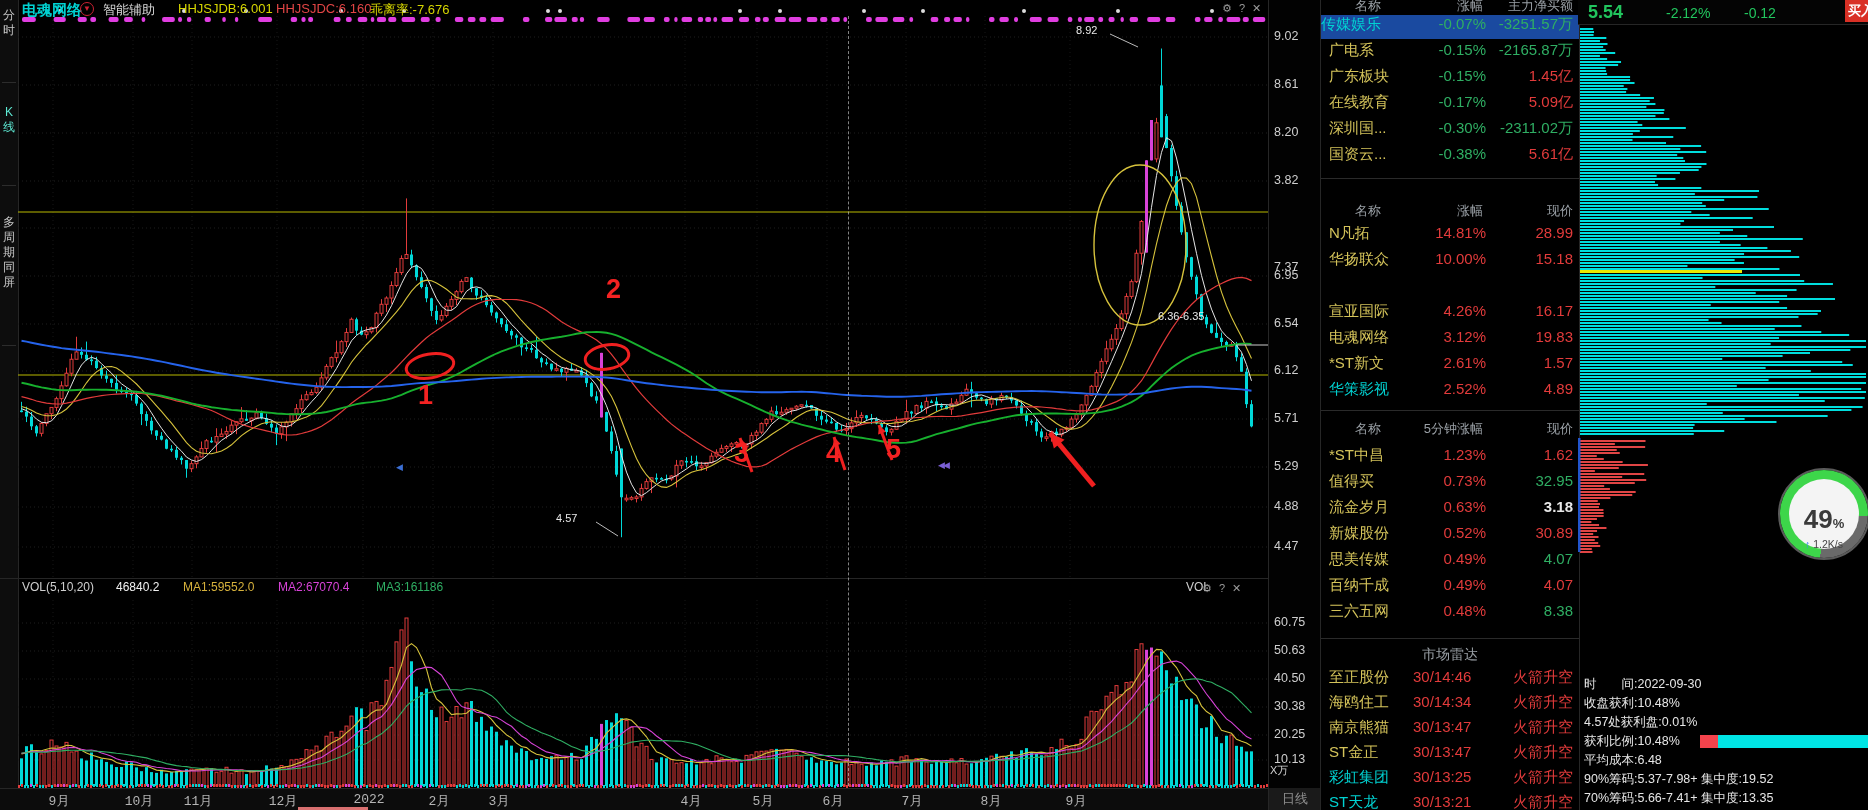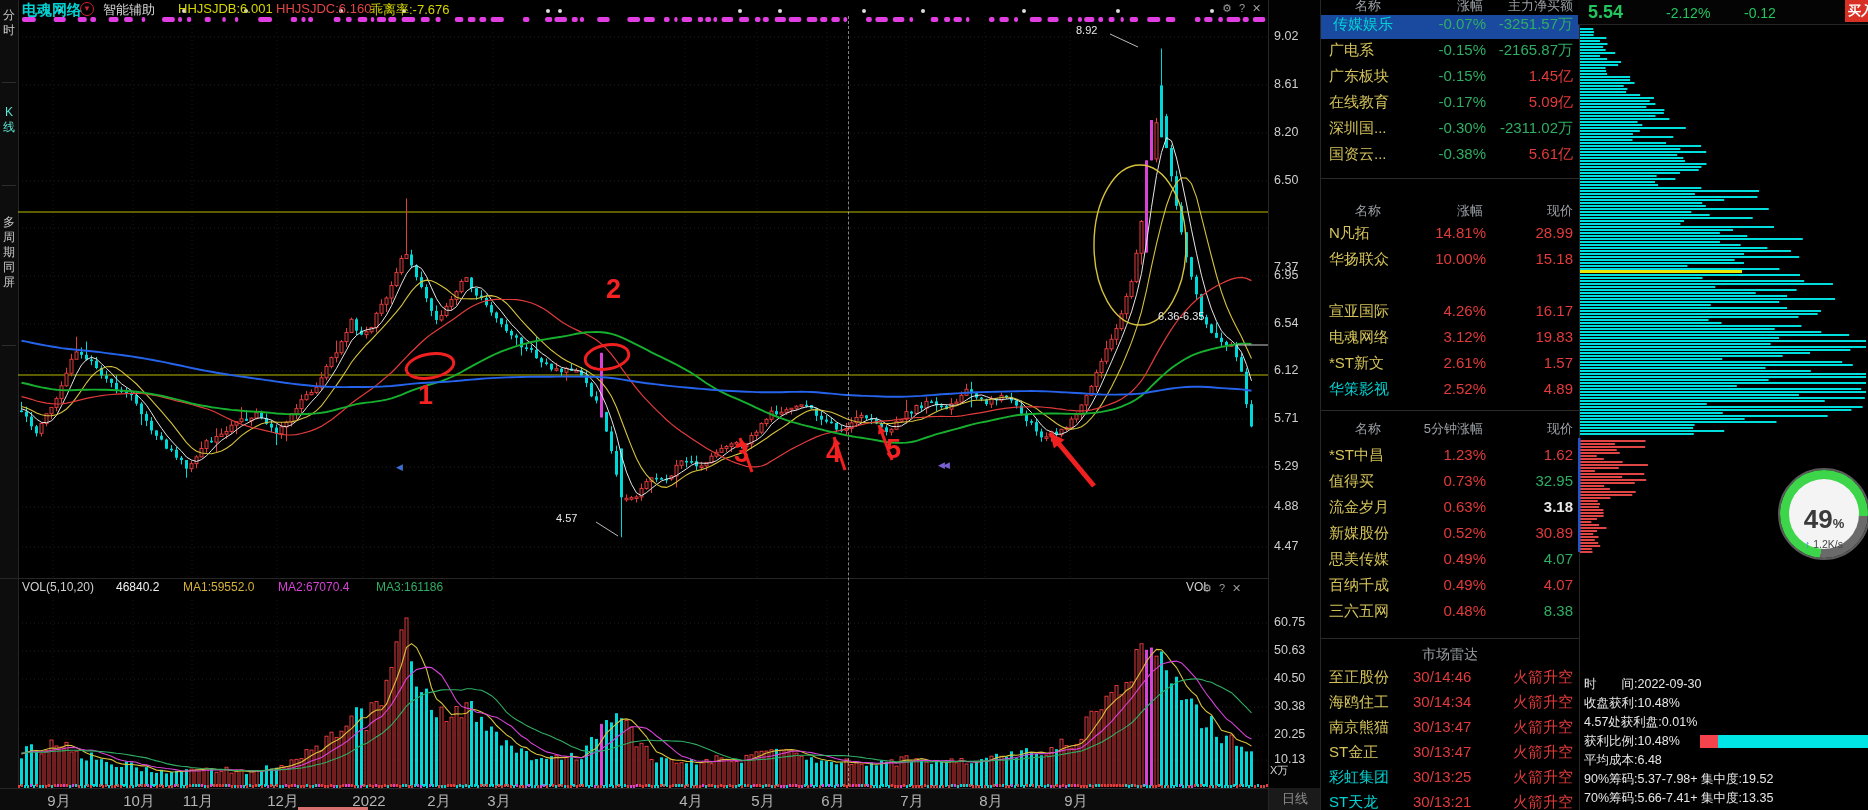--- a/index.html
+++ b/index.html
@@ -12,21 +12,21 @@
   .side-item.active{color:#5eead4;}
   .side-div{position:absolute;left:2px;width:14px;height:1px;background:#2c2c2c;}
   
   .khead{top:0;height:16px;font-size:13px;white-space:nowrap;z-index:6;}
   .khead span{position:absolute;top:1px;}
   
   #axiscol{left:1268px;top:0;width:52px;height:810px;border-left:1px solid #262626;background:#020202;}
   .axlabel{position:absolute;left:5px;font-size:12.5px;color:#cfcfcf;}
   
   #bstrip{left:0px;top:788px;width:1320px;height:22px;background:#0c0c0c;border-top:1px solid #262626;}
-  .month{position:absolute;top:3px;font-size:15px;color:#b4b4b4;}
+  .month{position:absolute;top:3px;font-size:13px;color:#b4b4b4;font-family:Liberation Mono, monospace;}
   #periodbox{left:1268px;top:788px;width:52px;height:22px;background:#1a1a1a;color:#8f8f8f;font-size:13px;text-align:center;line-height:22px;border-left:1px solid #262626;}
   
   .pane-icons{position:absolute;z-index:7;font-size:11px;color:#9b9b9b;letter-spacing:7px;cursor:pointer;}
   
   .anno-num{position:absolute;color:#f52222;font-size:27px;font-weight:bold;z-index:8;line-height:1;}
   .tag{position:absolute;color:#e8e8e8;font-size:11px;z-index:7;white-space:nowrap;}
   .tri{position:absolute;font-size:9px;z-index:7;letter-spacing:-2px;}
   
   #xhair{left:848px;top:16px;width:0;height:770px;border-left:1px dashed #c9c9c9;opacity:.65;z-index:4;}
   
@@ -1004,21 +1004,21 @@
       <polyline points="3.5,153.3 8.5,152.7 13.5,151.8 18.5,151.7 23.5,151.8 28.5,151.6 33.5,150.3 38.5,149.6 43.5,149.0 48.5,148.0 53.5,147.4 58.5,147.8 63.5,149.3 68.5,150.2 73.5,150.0 78.5,151.0 83.5,152.9 88.5,154.5 93.5,156.2 98.5,158.7 103.5,160.2 108.5,161.2 113.5,161.6 118.5,162.3 123.5,164.2 128.5,164.9 133.5,166.2 138.5,167.3 143.5,167.8 148.5,168.5 153.5,169.0 158.5,169.9 163.5,170.8 168.5,171.0 173.5,170.8 178.5,171.0 183.5,170.7 188.5,170.2 193.5,170.1 198.5,170.0 203.5,169.9 208.5,169.5 213.5,169.7 218.5,169.9 223.5,170.0 228.5,170.5 233.5,170.6 238.5,170.9 243.5,171.2 248.5,170.5 253.5,170.2 258.5,170.3 263.5,169.5 268.5,169.0 273.5,168.0 278.5,166.5 283.5,165.3 288.5,163.2 293.5,161.1 298.5,159.2 303.5,157.4 308.5,154.2 313.5,150.9 318.5,148.0 323.5,145.1 328.5,141.8 333.5,137.6 338.5,133.3 343.5,129.2 348.5,127.6 353.5,122.8 358.5,119.3 363.5,116.7 368.5,111.0 373.5,104.6 378.5,96.2 383.5,87.6 388.5,78.6 393.5,73.9 398.5,69.5 403.5,68.4 408.5,67.1 413.5,67.6 418.5,71.3 423.5,75.2 428.5,83.2 433.5,91.9 438.5,100.8 443.5,106.4 448.5,108.1 453.5,109.0 458.5,112.3 463.5,113.0 468.5,114.3 473.5,116.3 478.5,117.3 483.5,120.1 488.5,123.5 493.5,126.3 498.5,131.3 503.5,136.0 508.5,138.9 513.5,143.3 518.5,146.1 523.5,149.2 528.5,151.9 533.5,153.0 538.5,154.5 543.5,155.9 548.5,156.3 553.5,156.8 558.5,157.7 563.5,157.6 568.5,156.2 573.5,154.1 578.5,152.1 583.5,148.9 588.5,145.4 593.5,141.7 598.5,137.3 603.5,133.8 608.5,129.9 613.5,126.7 618.5,126.8 623.5,127.4 628.5,128.2 633.5,131.7 638.5,136.0 643.5,139.5 648.5,144.0 653.5,148.1 658.5,152.4 663.5,155.9 668.5,157.6 673.5,159.2 678.5,161.0 683.5,161.3 688.5,161.0 693.5,161.6 698.5,161.4 703.5,161.2 708.5,160.8 713.5,160.8 718.5,160.6 723.5,161.0 728.5,160.0 733.5,159.3 738.5,158.5 743.5,157.3 748.5,156.8 753.5,156.0 758.5,154.9 763.5,153.8 768.5,152.6 773.5,151.3 778.5,151.0 783.5,151.2 788.5,152.0 793.5,152.6 798.5,153.7 803.5,154.8 808.5,156.0 813.5,157.2 818.5,158.7 823.5,159.9 828.5,160.5 833.5,161.3 838.5,161.6 843.5,162.3 848.5,162.6 853.5,162.8 858.5,163.3 863.5,163.1 868.5,162.9 873.5,162.6 878.5,163.3 883.5,162.6 888.5,161.9 893.5,161.6 898.5,160.9 903.5,160.6 908.5,160.3 913.5,160.7 918.5,160.6 923.5,160.8 928.5,160.5 933.5,160.7 938.5,161.4 943.5,161.0 948.5,161.6 953.5,161.9 958.5,161.9 963.5,161.5 968.5,161.1 973.5,160.5 978.5,159.6 983.5,159.4 988.5,158.8 993.5,158.1 998.5,157.5 1003.5,156.2 1008.5,154.8 1013.5,154.1 1018.5,153.7 1023.5,153.6 1028.5,153.8 1033.5,152.9 1038.5,152.2 1043.5,150.9 1048.5,149.7 1053.5,149.5 1058.5,149.1 1063.5,147.8 1068.5,144.1 1073.5,139.7 1078.5,135.3 1083.5,131.5 1088.5,126.3 1093.5,121.6 1098.5,115.6 1103.5,110.2 1108.5,104.0 1113.5,98.3 1118.5,91.5 1123.5,84.8 1128.5,78.6 1133.5,72.4 1138.5,68.4 1143.5,64.3 1148.5,62.8 1153.5,61.6 1158.5,61.1 1163.5,62.9 1168.5,67.8 1173.5,73.3 1178.5,78.8 1183.5,86.8 1188.5,94.0 1193.5,100.4 1198.5,107.1 1203.5,113.0 1208.5,118.9 1213.5,122.4 1218.5,127.1 1223.5,131.9 1228.5,136.6 1233.5,138.9" fill="none" stroke="#d743d7" stroke-width="1.1"></polyline>
       <polyline points="3.5,153.0 8.5,152.7 13.5,152.3 18.5,152.2 23.5,152.3 28.5,152.2 33.5,151.5 38.5,151.2 43.5,150.9 48.5,150.4 53.5,150.3 58.5,150.3 63.5,150.5 68.5,150.9 73.5,150.9 78.5,151.3 83.5,151.6 88.5,152.0 93.5,152.6 98.5,153.3 103.5,153.8 108.5,154.5 113.5,155.4 118.5,156.2 123.5,157.1 128.5,157.9 133.5,159.5 138.5,160.9 143.5,162.0 148.5,163.6 153.5,164.6 158.5,165.6 163.5,166.2 168.5,166.6 173.5,167.5 178.5,168.0 183.5,168.5 188.5,168.8 193.5,168.9 198.5,169.2 203.5,169.4 208.5,169.7 213.5,170.3 218.5,170.5 223.5,170.4 228.5,170.7 233.5,170.7 238.5,170.6 243.5,170.6 248.5,170.2 253.5,170.0 258.5,169.9 263.5,169.6 268.5,169.5 273.5,169.0 278.5,168.5 283.5,168.0 288.5,167.0 293.5,166.1 298.5,164.8 303.5,163.8 308.5,162.2 313.5,160.2 318.5,158.5 323.5,156.6 328.5,154.2 333.5,151.4 338.5,148.3 343.5,145.1 348.5,143.4 353.5,140.1 358.5,136.8 363.5,133.8 368.5,129.5 373.5,124.9 378.5,119.0 383.5,112.6 388.5,106.0 393.5,101.5 398.5,98.5 403.5,95.6 408.5,93.2 413.5,92.1 418.5,91.1 423.5,89.9 428.5,89.7 433.5,89.7 438.5,89.7 443.5,90.2 448.5,88.8 453.5,88.7 458.5,89.7 463.5,90.3 468.5,92.8 473.5,95.7 478.5,100.2 483.5,106.0 488.5,112.1 493.5,116.4 498.5,119.7 503.5,122.5 508.5,125.6 513.5,128.1 518.5,130.2 523.5,132.8 528.5,134.6 533.5,136.6 538.5,139.0 543.5,141.1 548.5,143.8 553.5,146.4 558.5,148.3 563.5,150.4 568.5,151.2 573.5,151.7 578.5,152.0 583.5,151.0 588.5,150.0 593.5,148.8 598.5,146.8 603.5,145.3 608.5,143.8 613.5,142.1 618.5,141.5 623.5,140.8 628.5,140.2 633.5,140.3 638.5,140.7 643.5,140.6 648.5,140.6 653.5,141.0 658.5,141.1 663.5,141.3 668.5,142.2 673.5,143.3 678.5,144.6 683.5,146.5 688.5,148.5 693.5,150.6 698.5,152.7 703.5,154.7 708.5,156.6 713.5,158.3 718.5,159.1 723.5,160.1 728.5,160.5 733.5,160.3 738.5,159.7 743.5,159.4 748.5,159.1 753.5,158.6 758.5,157.9 763.5,157.3 768.5,156.6 773.5,156.1 778.5,155.5 783.5,155.2 788.5,155.2 793.5,154.9 798.5,155.3 803.5,155.4 808.5,155.5 813.5,155.5 818.5,155.6 823.5,155.6 828.5,155.8 833.5,156.3 838.5,156.8 843.5,157.4 848.5,158.2 853.5,158.8 858.5,159.6 863.5,160.2 868.5,160.8 873.5,161.3 878.5,161.9 883.5,161.9 888.5,161.7 893.5,162.0 898.5,161.8 903.5,161.7 908.5,161.8 913.5,161.9 918.5,161.8 923.5,161.7 928.5,161.9 933.5,161.6 938.5,161.6 943.5,161.3 948.5,161.3 953.5,161.3 958.5,161.1 963.5,161.1 968.5,160.9 973.5,160.7 978.5,160.1 983.5,160.0 988.5,160.1 993.5,159.5 998.5,159.5 1003.5,159.0 1008.5,158.4 1013.5,157.8 1018.5,157.4 1023.5,157.1 1028.5,156.7 1033.5,156.1 1038.5,155.5 1043.5,154.5 1048.5,153.6 1053.5,152.8 1058.5,151.9 1063.5,151.0 1068.5,148.9 1073.5,146.7 1078.5,144.6 1083.5,142.2 1088.5,139.2 1093.5,136.3 1098.5,132.6 1103.5,129.9 1108.5,126.6 1113.5,123.0 1118.5,117.8 1123.5,112.2 1128.5,107.0 1133.5,102.0 1138.5,97.3 1143.5,92.9 1148.5,89.2 1153.5,85.9 1158.5,82.5 1163.5,80.6 1168.5,79.7 1173.5,79.1 1178.5,78.7 1183.5,79.6 1188.5,81.2 1193.5,82.3 1198.5,84.9 1203.5,87.3 1208.5,90.0 1213.5,92.7 1218.5,97.5 1223.5,102.6 1228.5,107.7 1233.5,112.9" fill="none" stroke="#2fae63" stroke-width="1.1"></polyline>
     </svg>
 
   <div class="abs" id="xhair"></div>
 
   <div class="abs" id="axiscol">
       <div class="axlabel" style="top:29px;">9.02</div>
       <div class="axlabel" style="top:77px;">8.61</div>
       <div class="axlabel" style="top:125px;">8.20</div>
-      <div class="axlabel" style="top:173px;">6.50</div>
+      <div class="axlabel" style="top:173px;">3.82</div>
       <div class="axlabel" style="top:220px;margin-top:40px;">7.37</div>
       <div class="axlabel" style="top:268px;">6.95</div>
       <div class="axlabel" style="top:316px;">6.54</div>
       <div class="axlabel" style="top:363px;">6.12</div>
       <div class="axlabel" style="top:411px;">5.71</div>
       <div class="axlabel" style="top:459px;">5.29</div>
       <div class="axlabel" style="top:499px;">4.88</div>
       <div class="axlabel" style="top:539px;">4.47</div>
       <div class="axlabel" style="top:615px;">60.75</div>
       <div class="axlabel" style="top:643px;">50.63</div>
@@ -1479,21 +1479,21 @@
       <div class="tri" style="left:938px;top:460px;color:#7a5fd4;">◀◀</div>
     </div>
 
   <div class="abs" id="rstack">
       <div class="phead" style="top:-3px;height:16px;">
         <span style="left: 34px;">名称</span>
         <span style="right: 96px;">涨幅</span>
         <span style="right: 6px;">主力净买额</span>
       </div>
       <div class="prow" style="top:15px;background:#1a4aa0;">
-        <span style="left: 12px; color: rgb(0, 210, 210);">传媒娱乐</span>
+        <span style="left: 0; color: rgb(0, 210, 210);">传媒娱乐</span>
         <span style="right: 93px; color: rgb(47, 174, 99);">-0.07%</span>
         <span style="right: 6px; color: rgb(47, 174, 99); margin-left: 36px;">-3251.57万</span>
       </div>
       <div class="prow" style="top:41px;">
         <span style="left: 8px; color: rgb(212, 195, 90);">广电系</span>
         <span style="right: 93px; color: rgb(47, 174, 99);">-0.15%</span>
         <span style="right: 6px; color: rgb(47, 174, 99);">-2165.87万</span>
       </div>
       <div class="prow" style="top:67px;">
         <span style="left: 8px; color: rgb(212, 195, 90);">广东板块</span>

